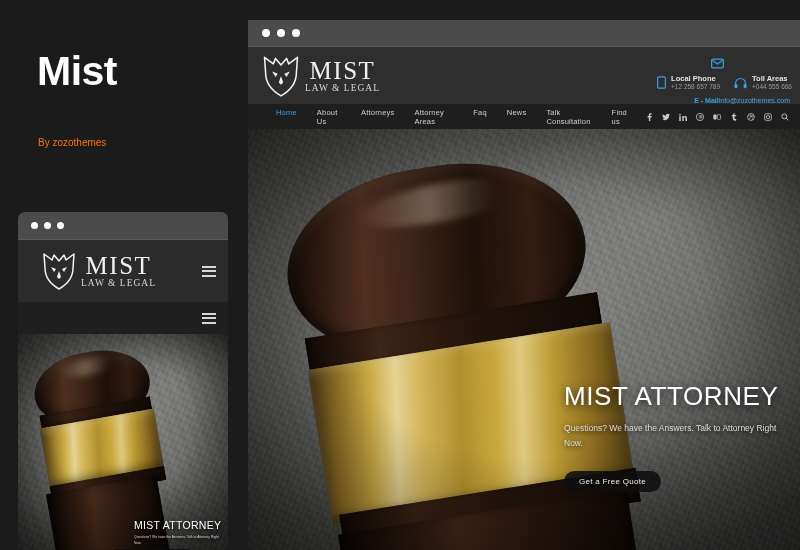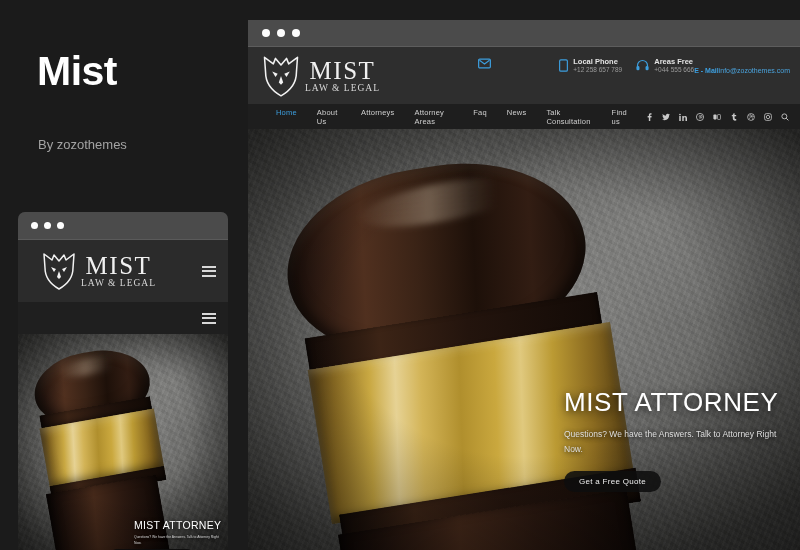--- a/index.html
+++ b/index.html
@@ -16,21 +16,21 @@
   .theme-name {
     position:absolute; left:37px; top:48px;
     font-size:41px; font-weight:bold; color:#ffffff; letter-spacing:-0.5px;
   }
   .theme-sub {
     position:absolute; left:38px; top:96px;
     font-size:28px; font-weight:300; color:#e8e8e8; letter-spacing:0px;
   }
   .theme-author {
     position:absolute; left:38px; top:137px;
-    font-size:13px; font-weight:400; color:#a3a3a3;text-align:center;
+    font-size:10px; font-weight:400; color:#f97316;text-align:center;
   }
 
   
   .mobile-mock {
     position:absolute; left:18px; top:212px; width:210px; height:338px;
     border-radius:7px 7px 0 0; overflow:hidden;
     background:#2a2a2a;
   }
   .mock-chrome {
     height:28px; background:#4b4b4b; display:flex; align-items:center;
@@ -72,21 +72,21 @@
     font-family:"Liberation Serif", serif; font-size:25px; color:#f0f0f0;
     letter-spacing:1.5px; font-weight:400;
   }
   .logo-sub {
     font-family:"Liberation Serif", serif; font-size:9.5px; color:#d8d8d8;
     letter-spacing:1px; margin-top:1px;
   }
 
   .contact-block {
     position:absolute; right:8px; top:8px; display:flex;
-    flex-direction:row; align-items:flex-end;
+    flex-direction:column; align-items:flex-end;
   }
   .contact-row { display:flex; align-items:center; gap:14px; }
   .contact-item { display:flex; align-items:center; gap:5px; }
   .contact-txt { display:flex; flex-direction:column; line-height:1.25; }
   .c-label { font-size:7.5px; color:#e4e4e4; font-weight:bold; }
   .c-value { font-size:6.5px; color:#9a9a9a; }
   .mail-icon-wrap { margin-right:68px; margin-bottom:1px; }
   .email-line { font-size:7px; margin-top:5px; margin-right:2px; }
   .email-label { color:#3c9ede; font-weight:bold; }
   .email-value { color:#4aa3dd; }
@@ -164,21 +164,21 @@
   .d-hero-copy { position:absolute; left:316px; bottom:58px; width:230px; }
   .hero-title {
     font-size:26px; color:#ffffff; font-weight:300; letter-spacing:0.6px;
     text-shadow:0 2px 8px rgba(0,0,0,0.8);
   }
   .hero-desc {
     font-size:8.5px; color:#dedede; line-height:1.75; margin-top:9px;
     text-shadow:0 1px 5px rgba(0,0,0,0.85);
   }
   .hero-btn {
-    display:inline-block; margin-top:14px; padding:6px 15px;
+    display:inline-block; margin-top:20px; padding:6px 15px;
     background:rgba(14,14,14,0.88); color:#ededed; font-size:8px;
     border-radius:16px; cursor:pointer; letter-spacing:0.3px;text-align:right;
   }
 
   .m-hero-copy { position:absolute; left:116px; bottom:4px; width:92px; }
   .m-hero-title {
     font-size:10.5px; color:#ffffff; font-weight:300; letter-spacing:0.3px;
     text-shadow:0 1px 4px rgba(0,0,0,0.8);
   }
   .m-hero-desc {
@@ -300,21 +300,21 @@
             </span>
           </div>
 
           <div class="contact-item">
             <svg width="13" height="12" viewBox="0 0 14 13">
               <path d="M1.6 8.4 V7 A5.4 5.4 0 0 1 12.4 7 V8.4" fill="none" stroke="#3c9ede" stroke-width="1.3"></path>
               <rect x="0.4" y="7.6" width="3.3" height="4.6" rx="1.5" fill="#3c9ede"></rect>
               <rect x="10.3" y="7.6" width="3.3" height="4.6" rx="1.5" fill="#3c9ede"></rect>
             </svg>
             <span class="contact-txt">
-              <span class="c-label">Areas Free</span>
+              <span class="c-label">Toll Areas</span>
               <span class="c-value">+044 555 666</span>
             </span>
           </div>
         </div>
 
         <div class="email-line">
           <span class="email-label">E - Mail</span><span class="email-value">info@zozothemes.com</span>
         </div>
       </div>
     </div>

